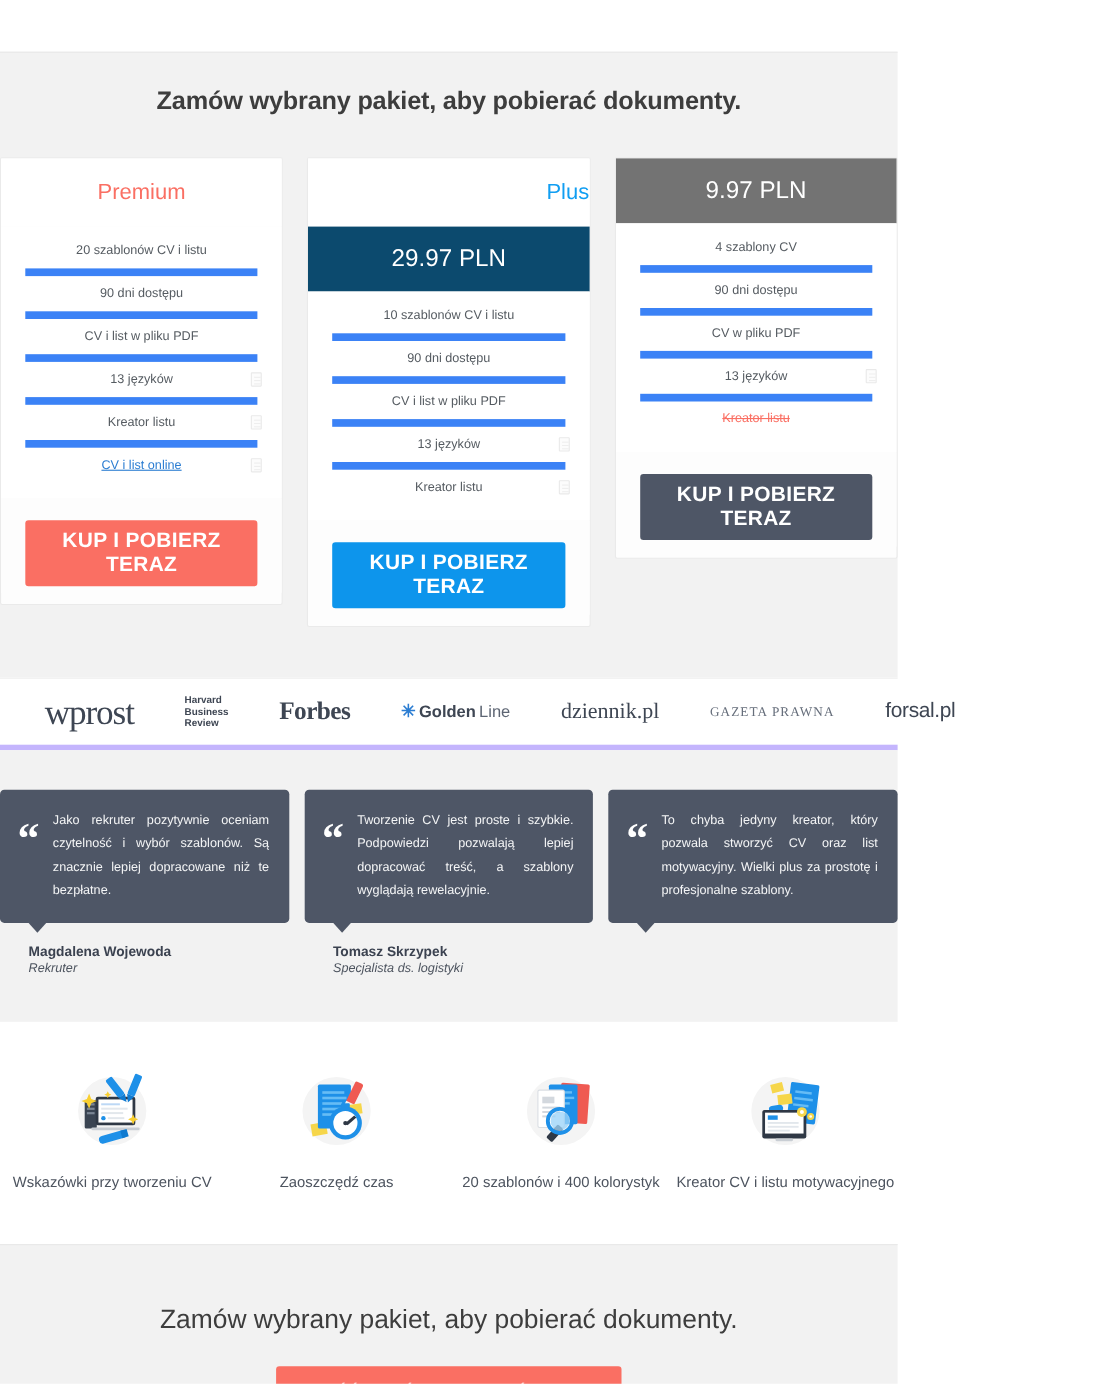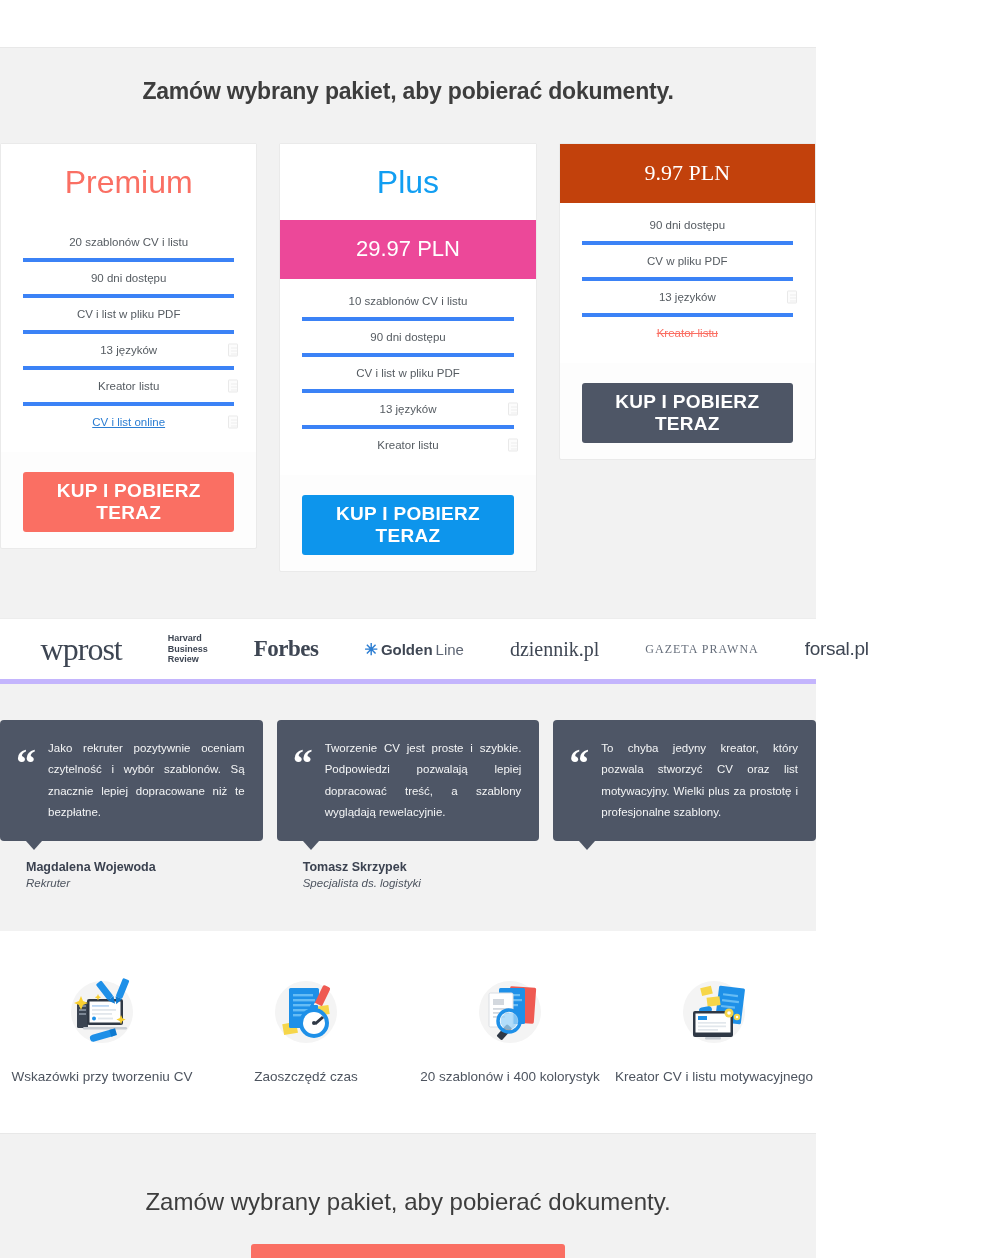--- a/index.html
+++ b/index.html
@@ -38,47 +38,47 @@
   }
   .card {
     width: 282px;
     background: #fdfdfd;
     border: 1px solid #eaeaea;
     border-radius: 2px;
     padding-bottom: 10px;
   }
   .card-name {
     text-align: center;
-    font-size: 32px;
+    font-size: 20px;
     font-weight: normal;
     padding: 20px 0 19px 0;
     background: #ffffff;
   }
   .card-name.premium { color: #fa6f63; }
-  .card-name.plus    { color: #119ef2; }
+  .card-name.plus    { color: #119ef2; text-align: right; }
   .card-name.start   { color: #4f5667; }
 
   .card-price {
     text-align: center;
     color: #ffffff;
     font-size: 22px;
     padding: 16px 0 17px 0;
   }
   .card-price.premium { background: #fa6f63; }
-  .card-price.plus    { background: #ec4899; }
-  .card-price.start   { background: #c2410c; font-family: Liberation Serif, serif; }
+  .card-price.plus    { background: #0c4a6e; }
+  .card-price.start   { background: #737373; }
 
   .features { background: #ffffff; padding: 6px 22px 14px 22px; }
   .feature-row {
     position: relative;
     text-align: center;
     font-size: 11.5px;
     color: #555b61;
     padding: 10px 0 10px 0;
-    border-bottom: 4px solid #3b82f6;
+    border-bottom: 7px solid #3b82f6;
   }
   .feature-row:last-child { border-bottom: none; }
   .feature-row .flabel { display: inline-block; }
   .feature-row.linked .flabel {
     color: #2b7dd2;
     text-decoration: underline;
     cursor: pointer;
   }
   .feature-row.struck .flabel {
     color: #fa6f63;
@@ -270,20 +270,21 @@
             <div class="feature-row"><span class="flabel">13 języków</span><span class="doc-icon"></span></div>
             <div class="feature-row"><span class="flabel">Kreator listu</span><span class="doc-icon"></span></div>
           </div>
           <div class="cta-wrap">
             <button class="cta-btn plus">KUP I POBIERZ TERAZ</button>
           </div>
         </div>
         <div class="card">
           <div class="card-price start">9.97 PLN</div>
           <div class="features">
+            <div class="feature-row"><span class="flabel">4 szablony CV</span></div>
             <div class="feature-row"><span class="flabel">90 dni dostępu</span></div>
             <div class="feature-row"><span class="flabel">CV w pliku PDF</span></div>
             <div class="feature-row"><span class="flabel">13 języków</span><span class="doc-icon"></span></div>
             <div class="feature-row struck"><span class="flabel">Kreator listu</span></div>
           </div>
           <div class="cta-wrap">
             <button class="cta-btn start">KUP I POBIERZ TERAZ</button>
           </div>
         </div>
       </div>

